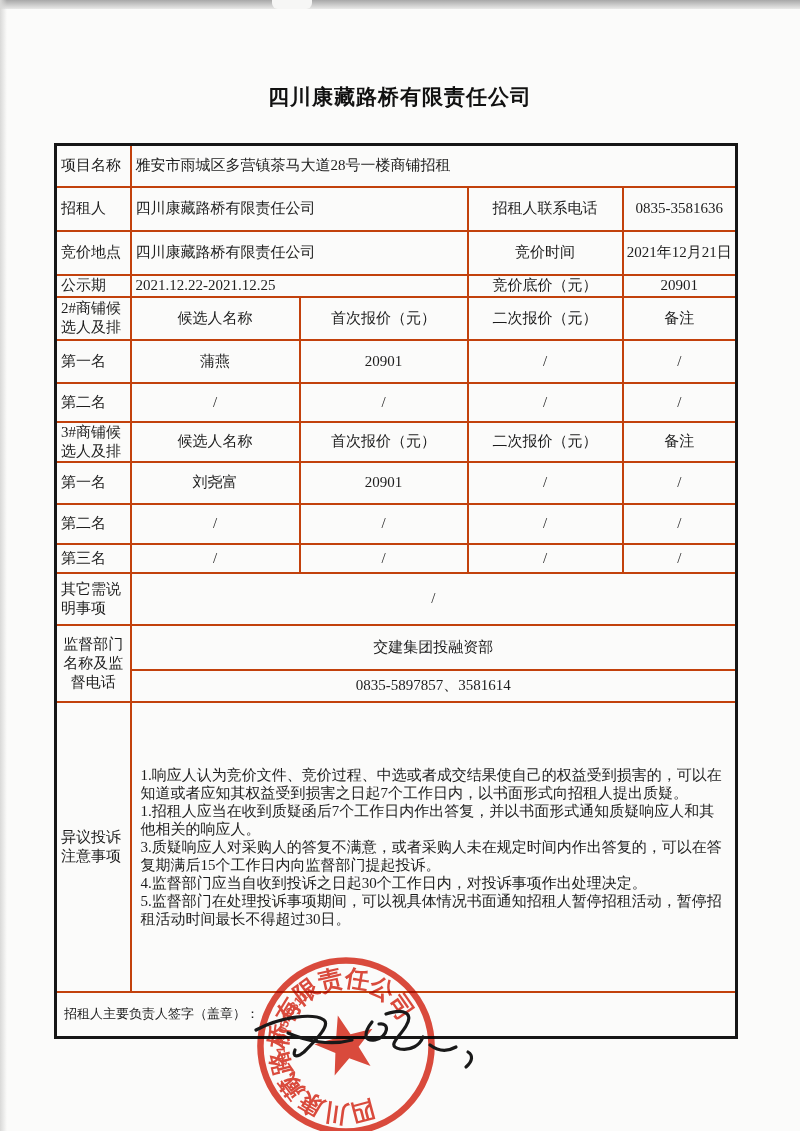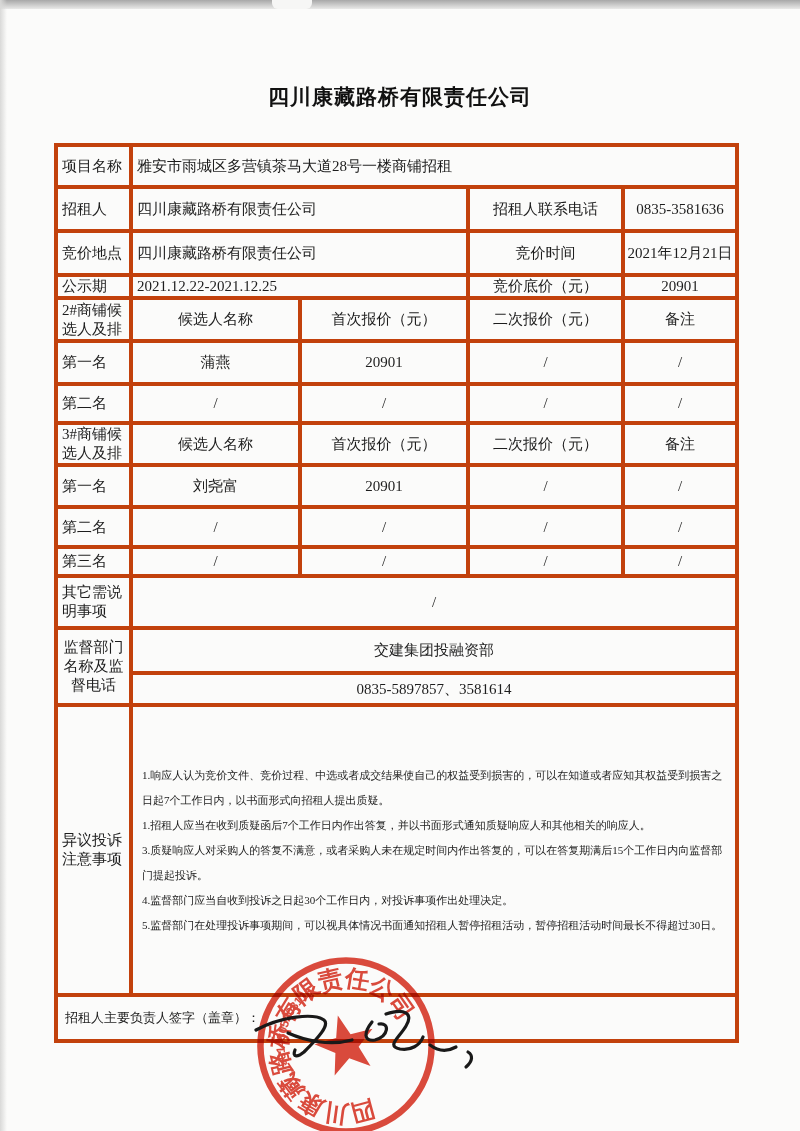--- a/index.html
+++ b/index.html
@@ -18,27 +18,27 @@
 
   .titles{position:absolute;top:82px;left:0;width:800px;text-align:center;
     font-family:"Liberation Sans","DejaVu Sans",sans-serif;font-weight:bold;
     font-size:21px;line-height:30px;color:#111;letter-spacing:1px;}
 
   table.doc{
     position:absolute;left:54px;top:143px;width:681px;
     border-collapse:collapse;table-layout:fixed;
     font-size:15px;color:#1d1d1d;
   }
-  table.doc td{border:4px solid #c2410c;padding:0 4px;overflow:hidden;}
+  table.doc td{border:2px solid #c2410c;padding:0 4px;overflow:hidden;}
   table.doc{border:3px solid #161616;}
   td.lab{text-align:left;padding-left:4px;line-height:19px;}
   td.cen{text-align:center;}
   td.lft{text-align:left;padding-left:7px;}
   td.labc{text-align:center;line-height:19px;padding:0 5px;}
-  .objection-cell{vertical-align:middle;padding:0 10px 0 9px !important;line-height:25px;font-size:11px;margin-left:8px;}
+  .objection-cell{vertical-align:middle;padding:0 10px 0 9px !important;line-height:18px;font-size:15px;margin-left:8px;}
   .objection-cell div{text-align:left;}
   .sig-cell{text-align:left;padding-left:7px !important;font-size:13px;}
 
   .seal{position:absolute;left:253px;top:953px;width:186px;height:186px;
     mix-blend-mode:multiply;opacity:.88;}
   .seal text{font-family:"Liberation Sans","DejaVu Sans",sans-serif;fill:#d93222;}
   .signature{position:absolute;left:248px;top:1000px;width:250px;height:72px;}
 </style>
 </head>
 <body>

